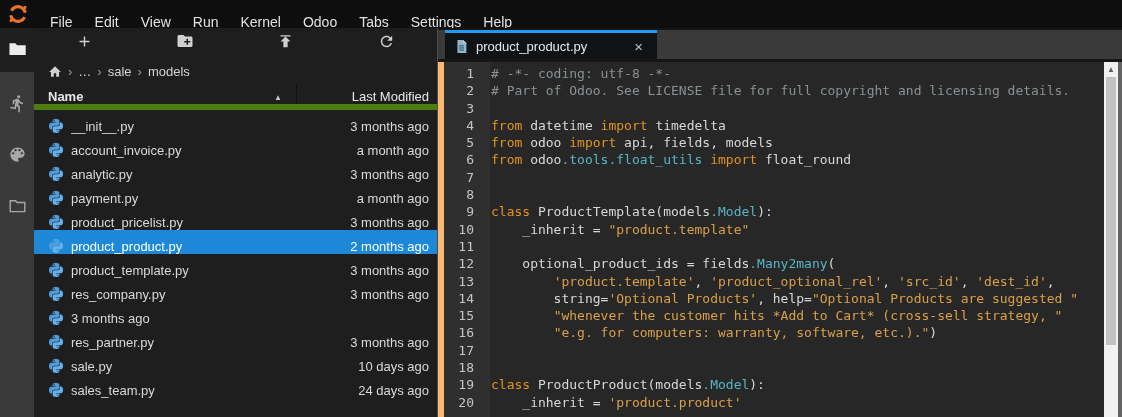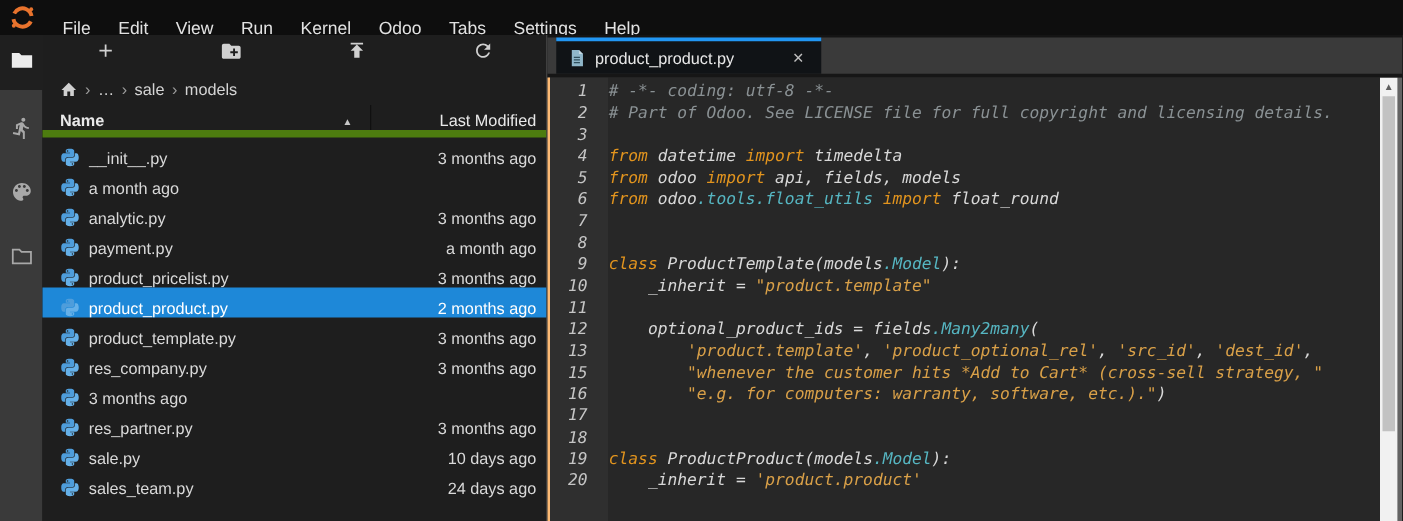--- a/index.html
+++ b/index.html
@@ -41,21 +41,21 @@
   .fb-row .fname { flex:1; white-space:nowrap; overflow:hidden; }
   .fb-row .fdate { white-space:nowrap; }
 
   
   .editor { flex:1; display:flex; flex-direction:column; background:#272727; min-width:0; }
   .tabbar { height:34px; background:#3a3a3a; border-top:2px solid #141414; border-bottom:3px solid #161616; display:flex; }
   .tab { margin-left:7px; width:212px; background:#101316; border-top:3px solid #2196f3; display:flex; align-items:center; padding:0 10px; }
   .tab .tab-title { color:#e8e8e8; font-size:13px; margin-left:8px; white-space:nowrap; }
   .tab .tab-close { margin-left:auto; color:#c0c0c0; font-size:15px; line-height:1; padding:2px 4px; }
 
-  .codearea { flex:1; position:relative; border-left:2px solid #fdba74; overflow:hidden;font-style:italic; }
+  .codearea { flex:1; position:relative; border-left:6px solid #fdba74; overflow:hidden; }
   .codehost { position:absolute; left:0; top:0; right:18px; bottom:0; padding-top:3px;
               background:linear-gradient(90deg,#2f2f2f 0,#2f2f2f 46px,rgba(0,0,0,0) 46px);
               font-family:"DejaVu Sans Mono", monospace; font-size:13px; line-height:17.3px; }
   .cline { white-space:pre; height:17.3px; }
   .cline .ln { display:inline-block; width:38px; padding-right:8px; text-align:right; color:#c5c5c5; }
   .cline .lc { padding-left:9px; }
   .tk-t { color:#d8d8d8; }
   .tk-c { color:#8a9194; }
   .tk-k { color:#e2941e; }
   .tk-s { color:#d9a048; }
@@ -193,20 +193,21 @@
             <span class="fdate">3 months ago</span>
           </div>
 
           <div class="fb-row">
             <span class="pyicon">
               <svg width="16" height="16" viewBox="0 0 32 32">
                 <path fill="#4e9ddb" d="M15.885 2.1c-7.1 0-6.651 3.07-6.651 3.07l.008 3.18h6.772v1H6.545S2 8.83 2 16.005c0 7.17 3.966 6.915 3.966 6.915h2.367v-3.314s-.128-3.966 3.9-3.966h6.714s3.772.06 3.772-3.644V5.846S23.293 2.1 15.885 2.1zM12.153 4.24c.674 0 1.22.546 1.22 1.22s-.546 1.22-1.22 1.22-1.22-.546-1.22-1.22.546-1.22 1.22-1.22z"></path>
                 <path fill="#65b0e8" d="M16.115 29.9c7.1 0 6.651-3.07 6.651-3.07l-.008-3.18h-6.772v-1h9.469S30 23.17 30 15.995c0-7.17-3.966-6.915-3.966-6.915h-2.367v3.314s.128 3.966-3.9 3.966h-6.714s-3.772-.06-3.772 3.644v6.15S8.707 29.9 16.115 29.9zm3.732-2.14c-.674 0-1.22-.546-1.22-1.22s.546-1.22 1.22-1.22 1.22.546 1.22 1.22-.546 1.22-1.22 1.22z"></path>
               </svg>
             </span>
+            <span class="fname">account_invoice.py</span>
             <span class="fdate">a month ago</span>
           </div>
 
           <div class="fb-row">
             <span class="pyicon">
               <svg width="16" height="16" viewBox="0 0 32 32">
                 <path fill="#4e9ddb" d="M15.885 2.1c-7.1 0-6.651 3.07-6.651 3.07l.008 3.18h6.772v1H6.545S2 8.83 2 16.005c0 7.17 3.966 6.915 3.966 6.915h2.367v-3.314s-.128-3.966 3.9-3.966h6.714s3.772.06 3.772-3.644V5.846S23.293 2.1 15.885 2.1zM12.153 4.24c.674 0 1.22.546 1.22 1.22s-.546 1.22-1.22 1.22-1.22-.546-1.22-1.22.546-1.22 1.22-1.22z"></path>
                 <path fill="#65b0e8" d="M16.115 29.9c7.1 0 6.651-3.07 6.651-3.07l-.008-3.18h-6.772v-1h9.469S30 23.17 30 15.995c0-7.17-3.966-6.915-3.966-6.915h-2.367v3.314s.128 3.966-3.9 3.966h-6.714s-3.772-.06-3.772 3.644v6.15S8.707 29.9 16.115 29.9zm3.732-2.14c-.674 0-1.22-.546-1.22-1.22s.546-1.22 1.22-1.22 1.22.546 1.22 1.22-.546 1.22-1.22 1.22z"></path>
               </svg>
             </span>
@@ -339,20 +340,21 @@
             <div class="cline"><span class="ln">4</span><span class="lc"><span class="tk-k">from</span><span class="tk-t"> datetime </span><span class="tk-k">import</span><span class="tk-t"> timedelta</span></span></div>
             <div class="cline"><span class="ln">5</span><span class="lc"><span class="tk-k">from</span><span class="tk-t"> odoo </span><span class="tk-k">import</span><span class="tk-t"> api, fields, models</span></span></div>
             <div class="cline"><span class="ln">6</span><span class="lc"><span class="tk-k">from</span><span class="tk-t"> odoo</span><span class="tk-p">.tools.float_utils</span><span class="tk-t"> </span><span class="tk-k">import</span><span class="tk-t"> float_round</span></span></div>
             <div class="cline"><span class="ln">7</span><span class="lc"></span></div>
             <div class="cline"><span class="ln">8</span><span class="lc"></span></div>
             <div class="cline"><span class="ln">9</span><span class="lc"><span class="tk-k">class</span><span class="tk-t"> ProductTemplate(models</span><span class="tk-p">.Model</span><span class="tk-t">):</span></span></div>
             <div class="cline"><span class="ln">10</span><span class="lc"><span class="tk-t">    _inherit = </span><span class="tk-s">"product.template"</span></span></div>
             <div class="cline"><span class="ln">11</span><span class="lc"></span></div>
             <div class="cline"><span class="ln">12</span><span class="lc"><span class="tk-t">    optional_product_ids = fields</span><span class="tk-p">.Many2many</span><span class="tk-t">(</span></span></div>
             <div class="cline"><span class="ln">13</span><span class="lc"><span class="tk-t">        </span><span class="tk-s">'product.template'</span><span class="tk-t">, </span><span class="tk-s">'product_optional_rel'</span><span class="tk-t">, </span><span class="tk-s">'src_id'</span><span class="tk-t">, </span><span class="tk-s">'dest_id'</span><span class="tk-t">,</span></span></div>
+            <div class="cline"><span class="ln">14</span><span class="lc"><span class="tk-t">        string=</span><span class="tk-s">'Optional Products'</span><span class="tk-t">, help=</span><span class="tk-s">"Optional Products are suggested "</span></span></div>
             <div class="cline"><span class="ln">15</span><span class="lc"><span class="tk-t">        </span><span class="tk-s">"whenever the customer hits *Add to Cart* (cross-sell strategy, "</span></span></div>
             <div class="cline"><span class="ln">16</span><span class="lc"><span class="tk-t">        </span><span class="tk-s">"e.g. for computers: warranty, software, etc.)."</span><span class="tk-t">)</span></span></div>
             <div class="cline"><span class="ln">17</span><span class="lc"></span></div>
             <div class="cline"><span class="ln">18</span><span class="lc"></span></div>
             <div class="cline"><span class="ln">19</span><span class="lc"><span class="tk-k">class</span><span class="tk-t"> ProductProduct(models</span><span class="tk-p">.Model</span><span class="tk-t">):</span></span></div>
             <div class="cline"><span class="ln">20</span><span class="lc"><span class="tk-t">    _inherit = </span><span class="tk-s">'product.product'</span></span></div>
           </div>
         <div class="right-edge"></div>
         <div class="vscroll">
           <div class="vs-arrow">▲</div>

